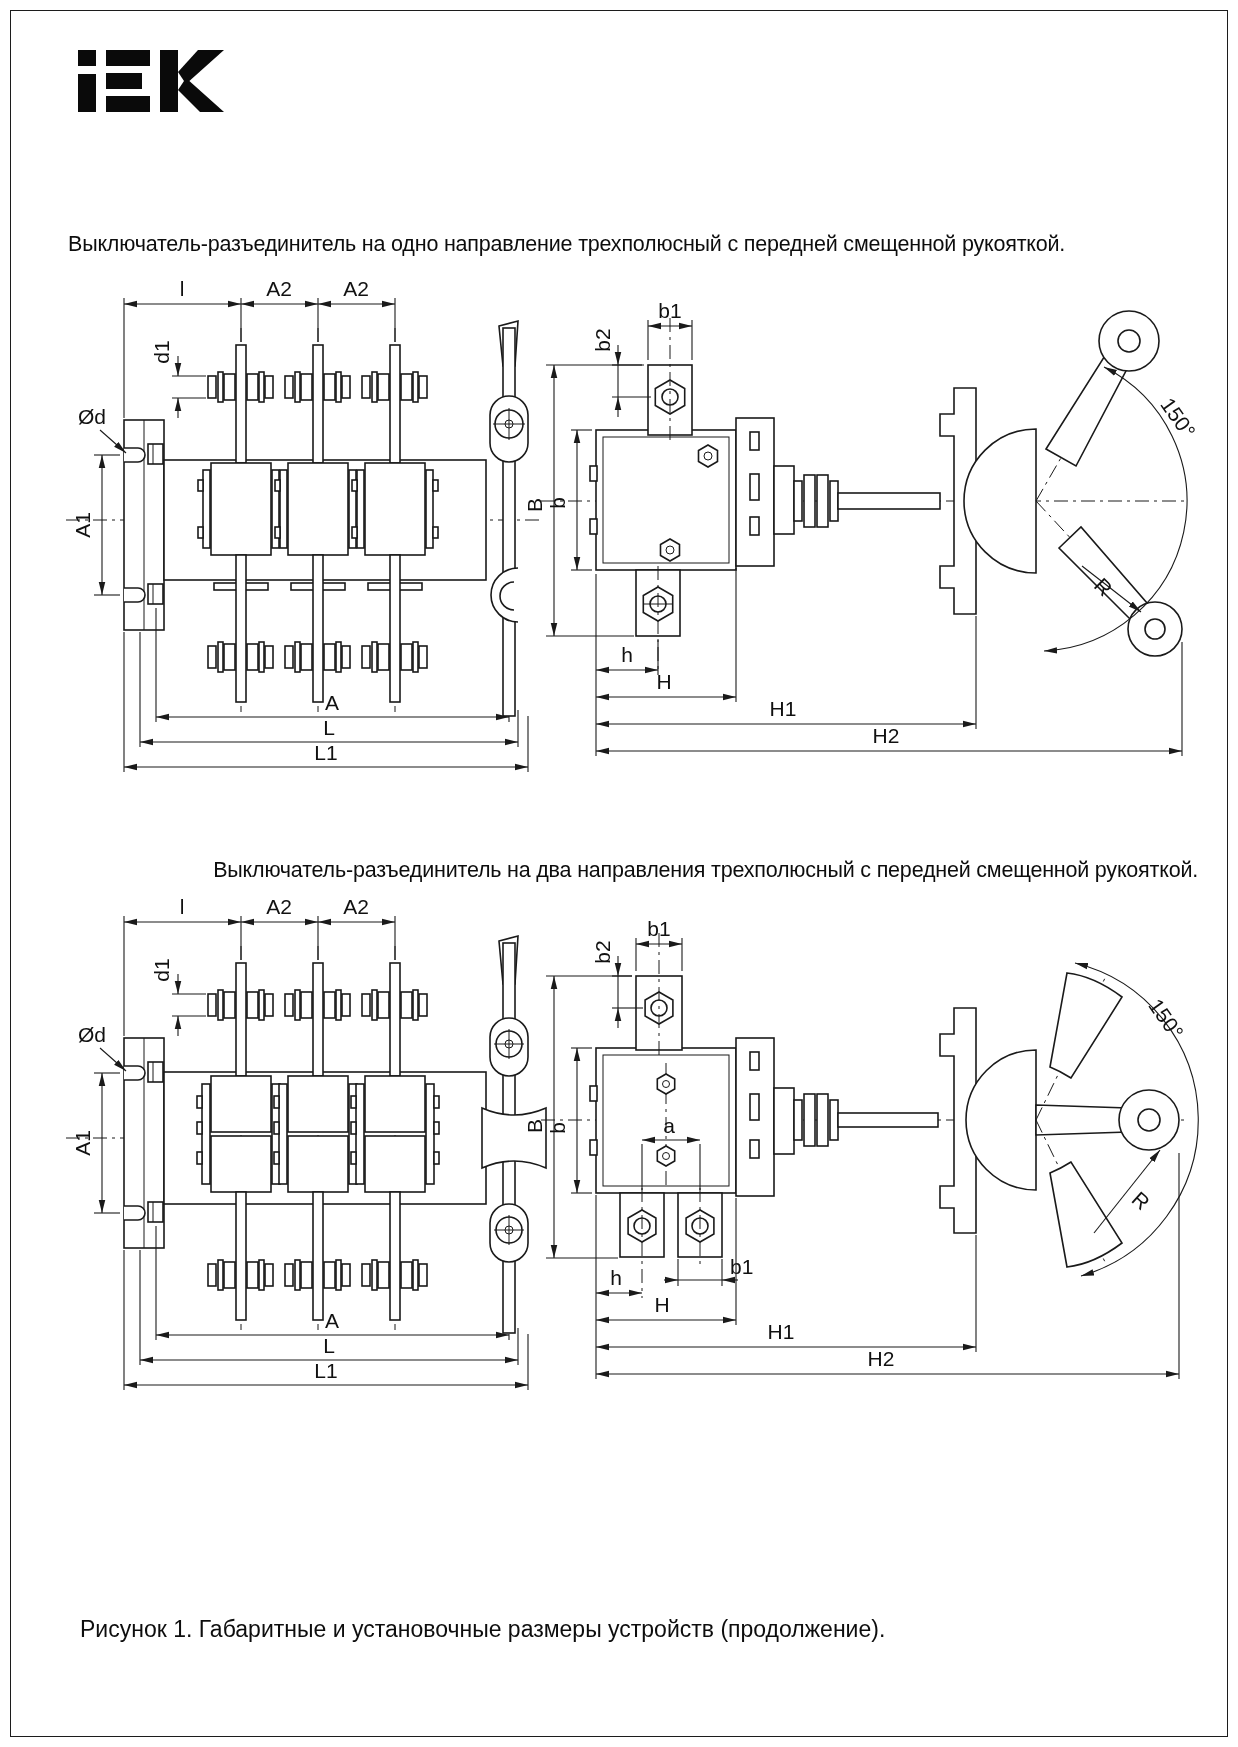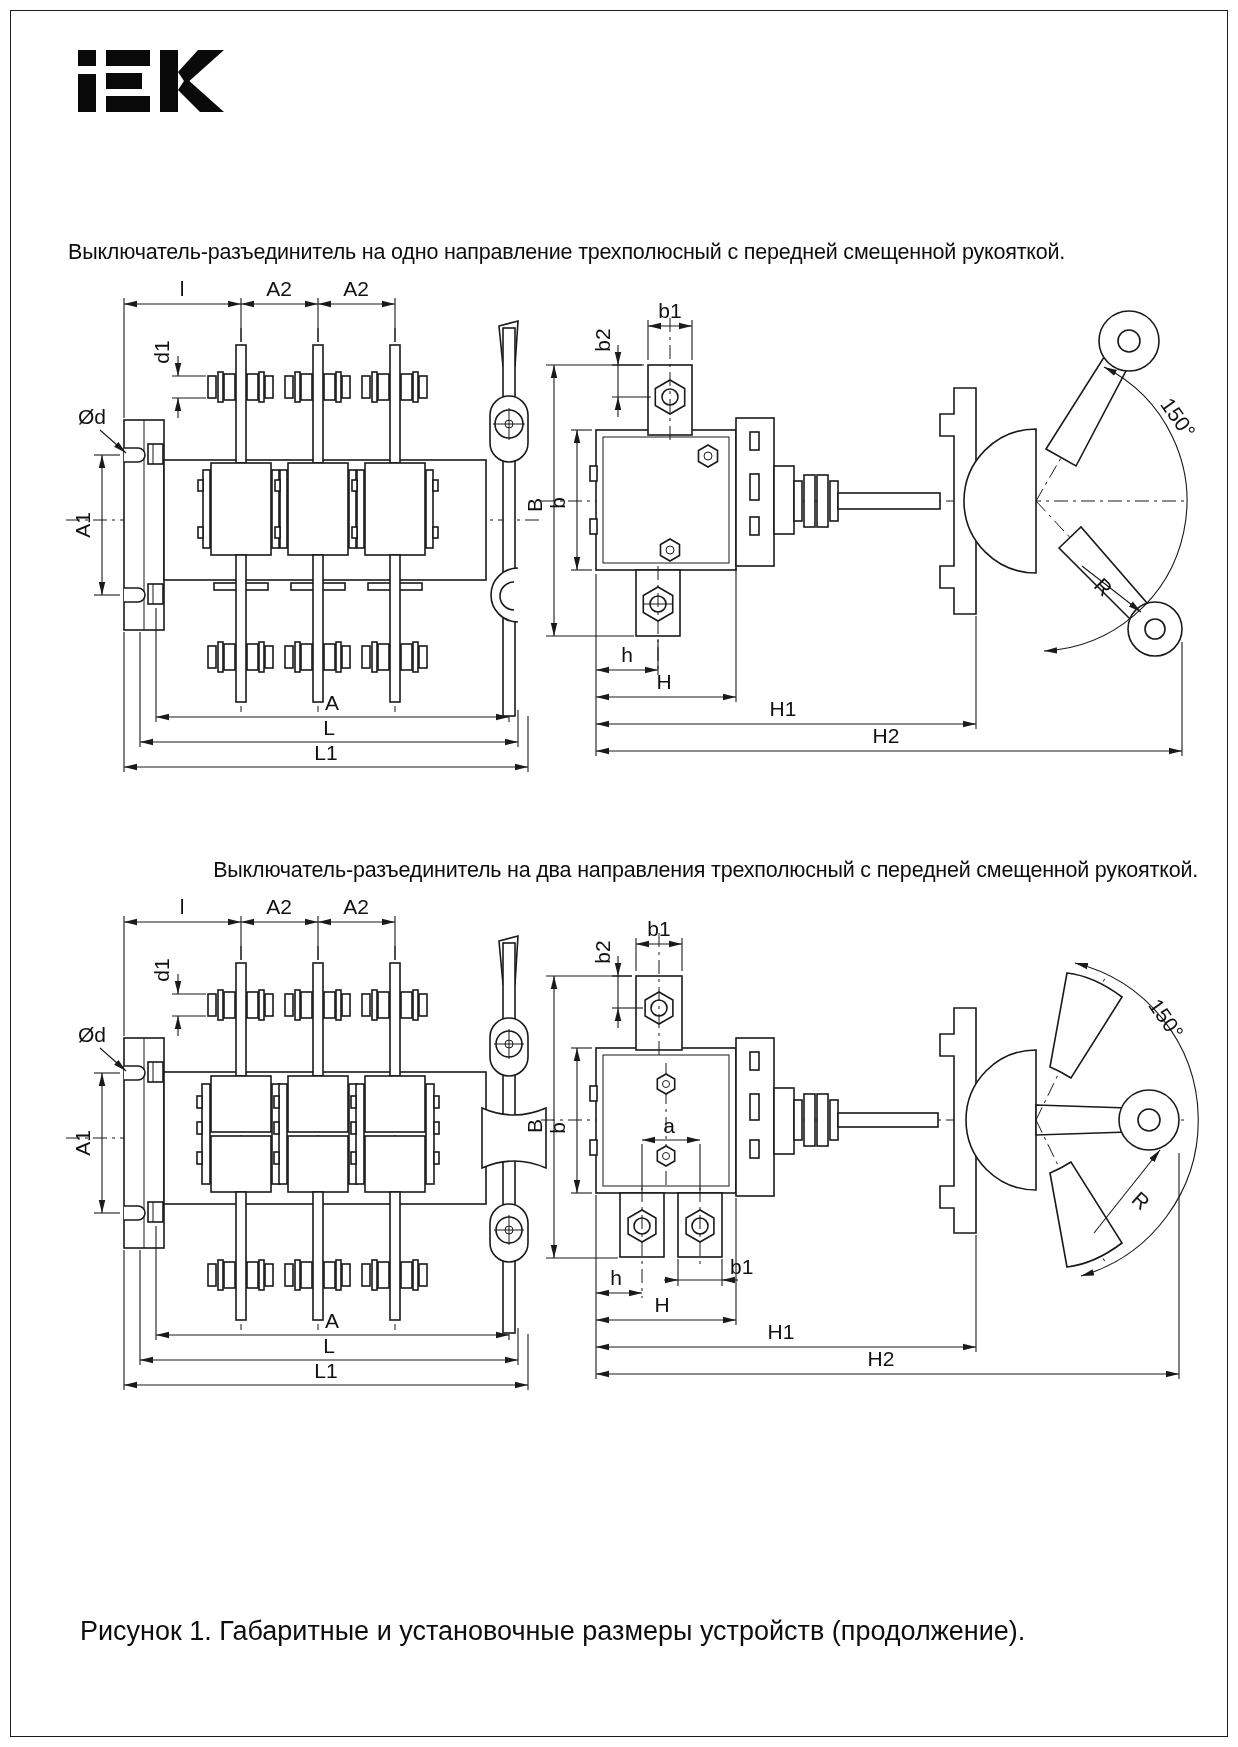--- a/index.html
+++ b/index.html
@@ -3,23 +3,23 @@
 <meta charset="utf-8">
 <style>
   html,body { margin:0; padding:0; }
   body {
     width:1238px; height:1747px; background:#ffffff; position:relative;
     font-family:"Liberation Sans", sans-serif; color:#0d0d0d; overflow:hidden;
   }
   .frame { position:absolute; inset:10px; border:1.5px solid #1c1c1c; pointer-events:none; }
   .logo { position:absolute; left:78px; top:50px; }
   .title { position:absolute; left:68px; width:1130px; font-size:21.5px; letter-spacing:-0.2px; white-space:nowrap; }
-  #title-1 { top:240px; }
+  #title-1 { top:232px; }
   #title-2 { top:858px;text-align:right; }
-  .caption { position:absolute; left:80px; top:1616px; font-size:27px; }
+  .caption { position:absolute; left:80px; top:1616px; font-size:23px; }
   svg.drawing { position:absolute; left:36px; }
   #drawing-1 { top:270px; }
   #drawing-2 { top:888px; }
 
   
   .lnw { fill:#ffffff; stroke:#1a1a1a; stroke-width:1.6; }
   .ln  { fill:none;    stroke:#1a1a1a; stroke-width:1.6; }
   .ln2 { fill:none;    stroke:#1a1a1a; stroke-width:1;   }
   .cl  { fill:none; stroke:#1a1a1a; stroke-width:1; stroke-dasharray:14,5,3,5; }
   .dim { fill:none; stroke:#1a1a1a; stroke-width:1.1; }

